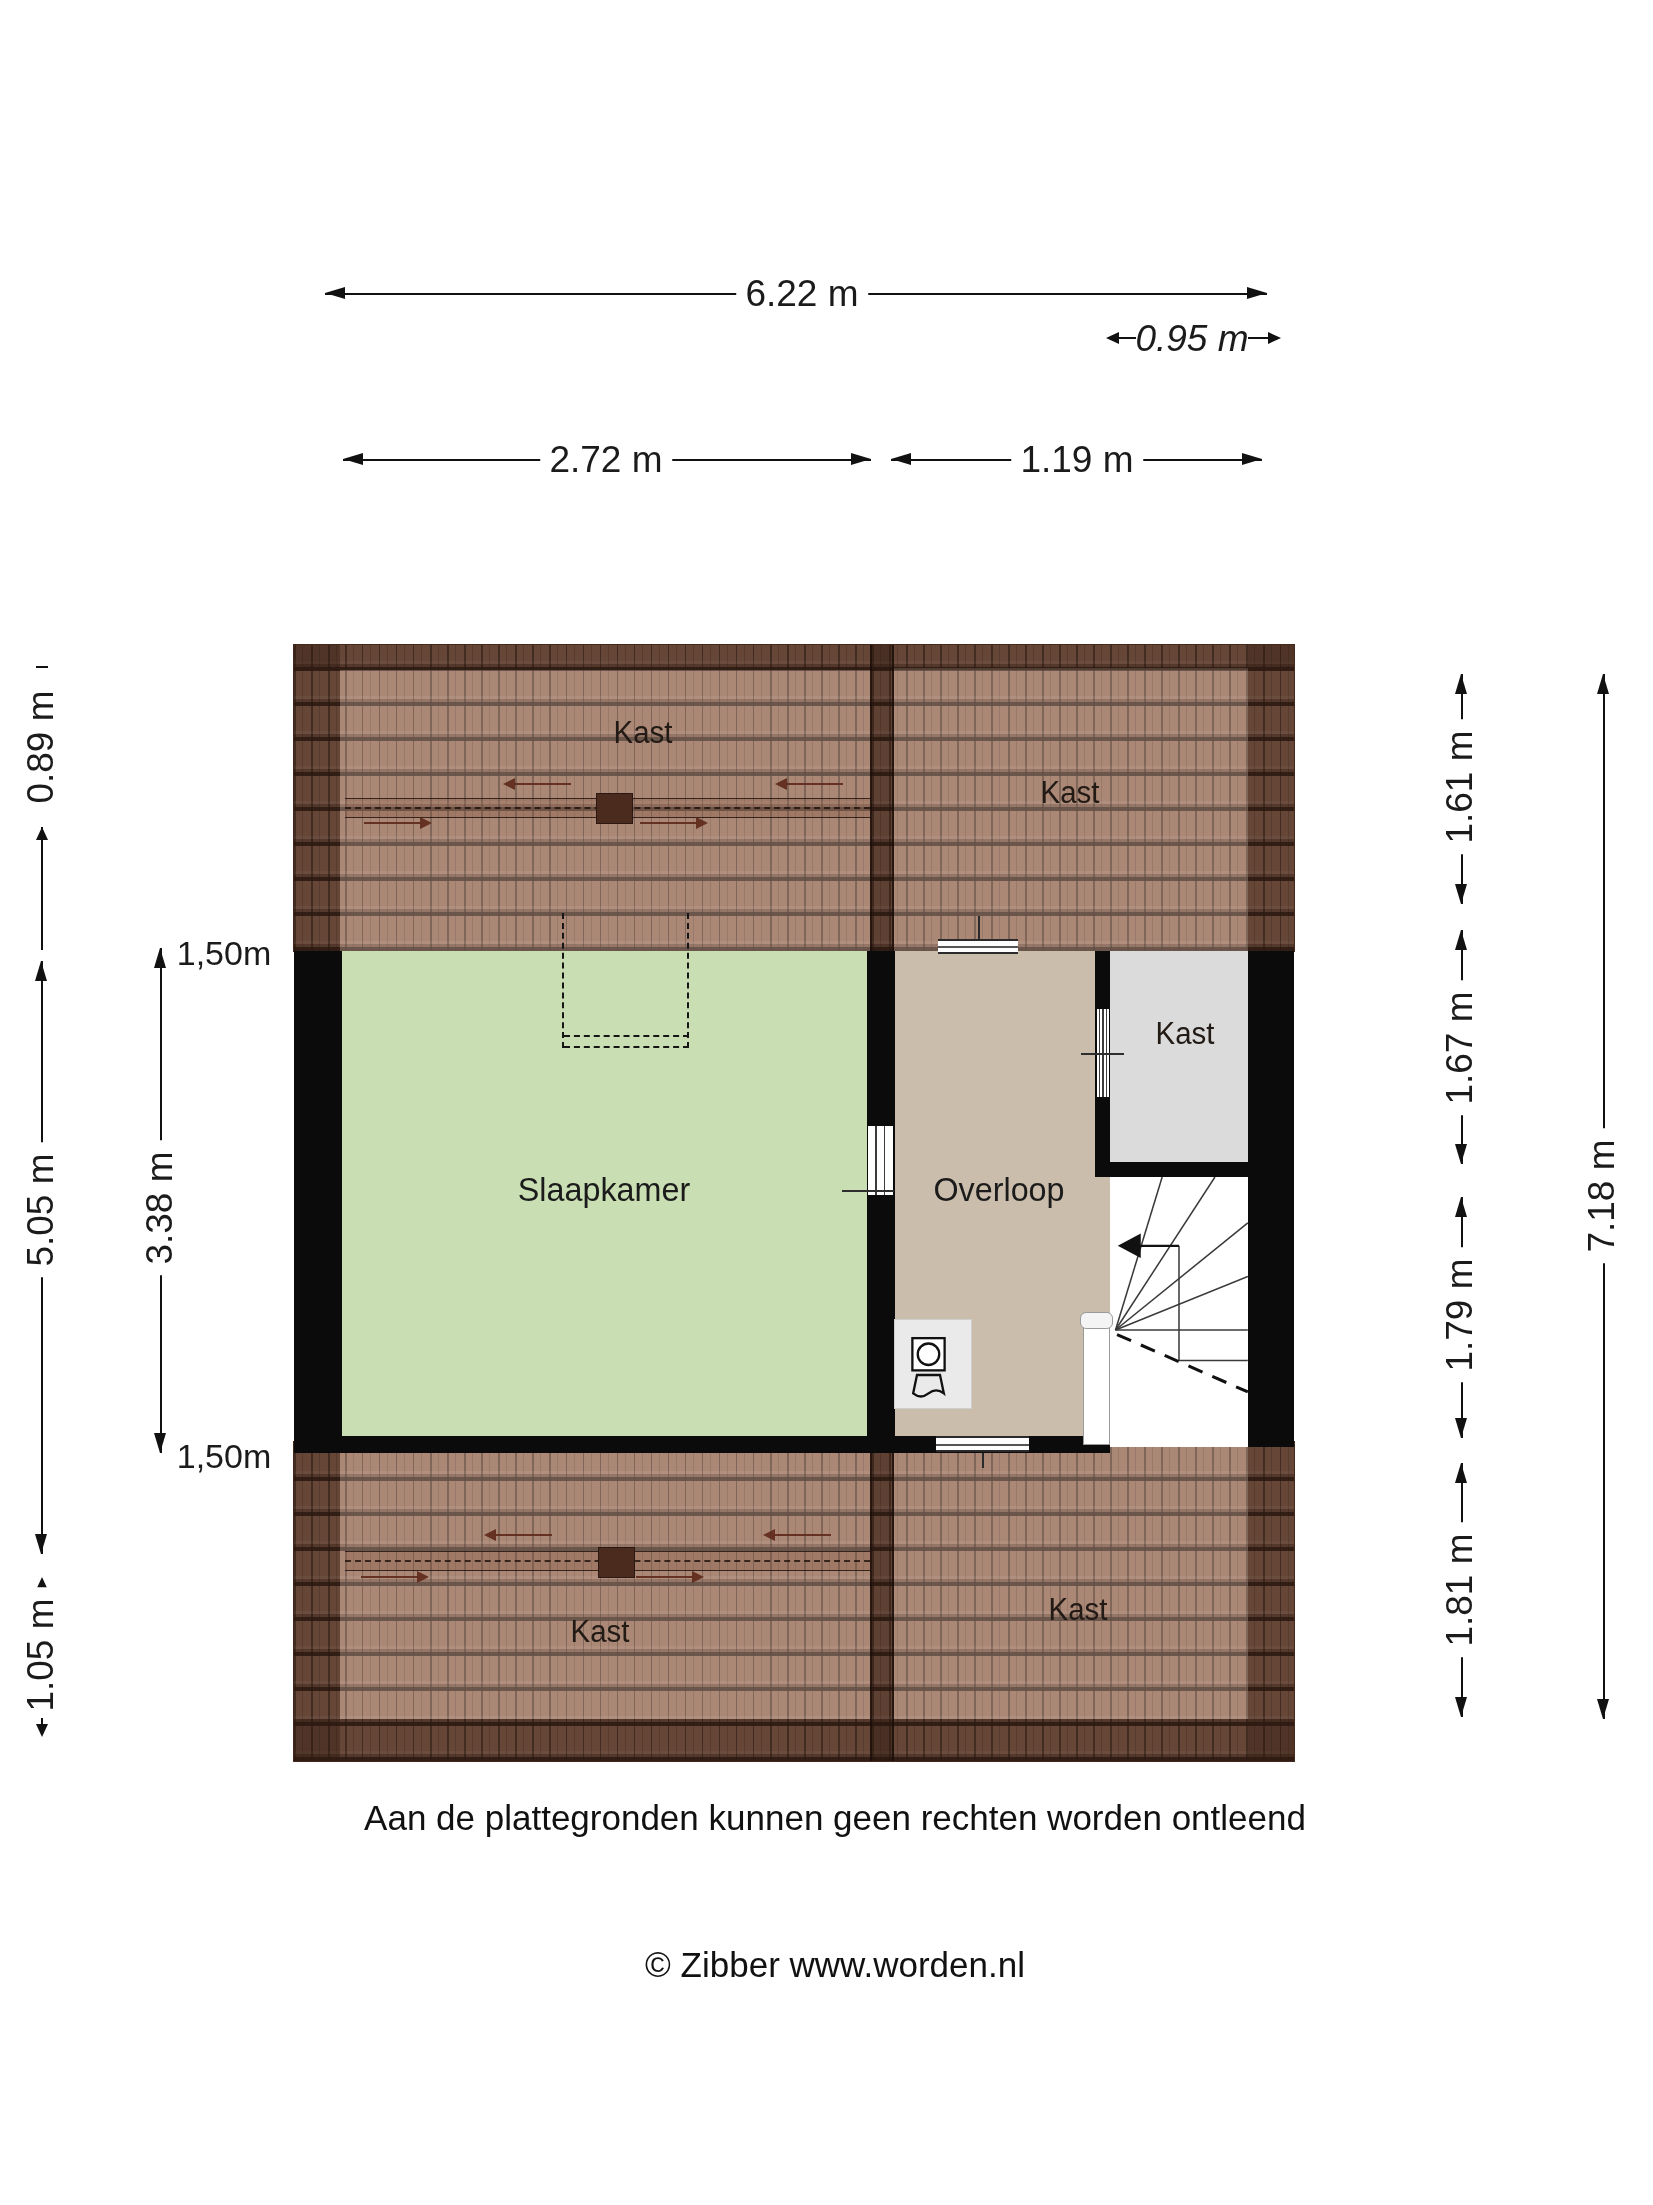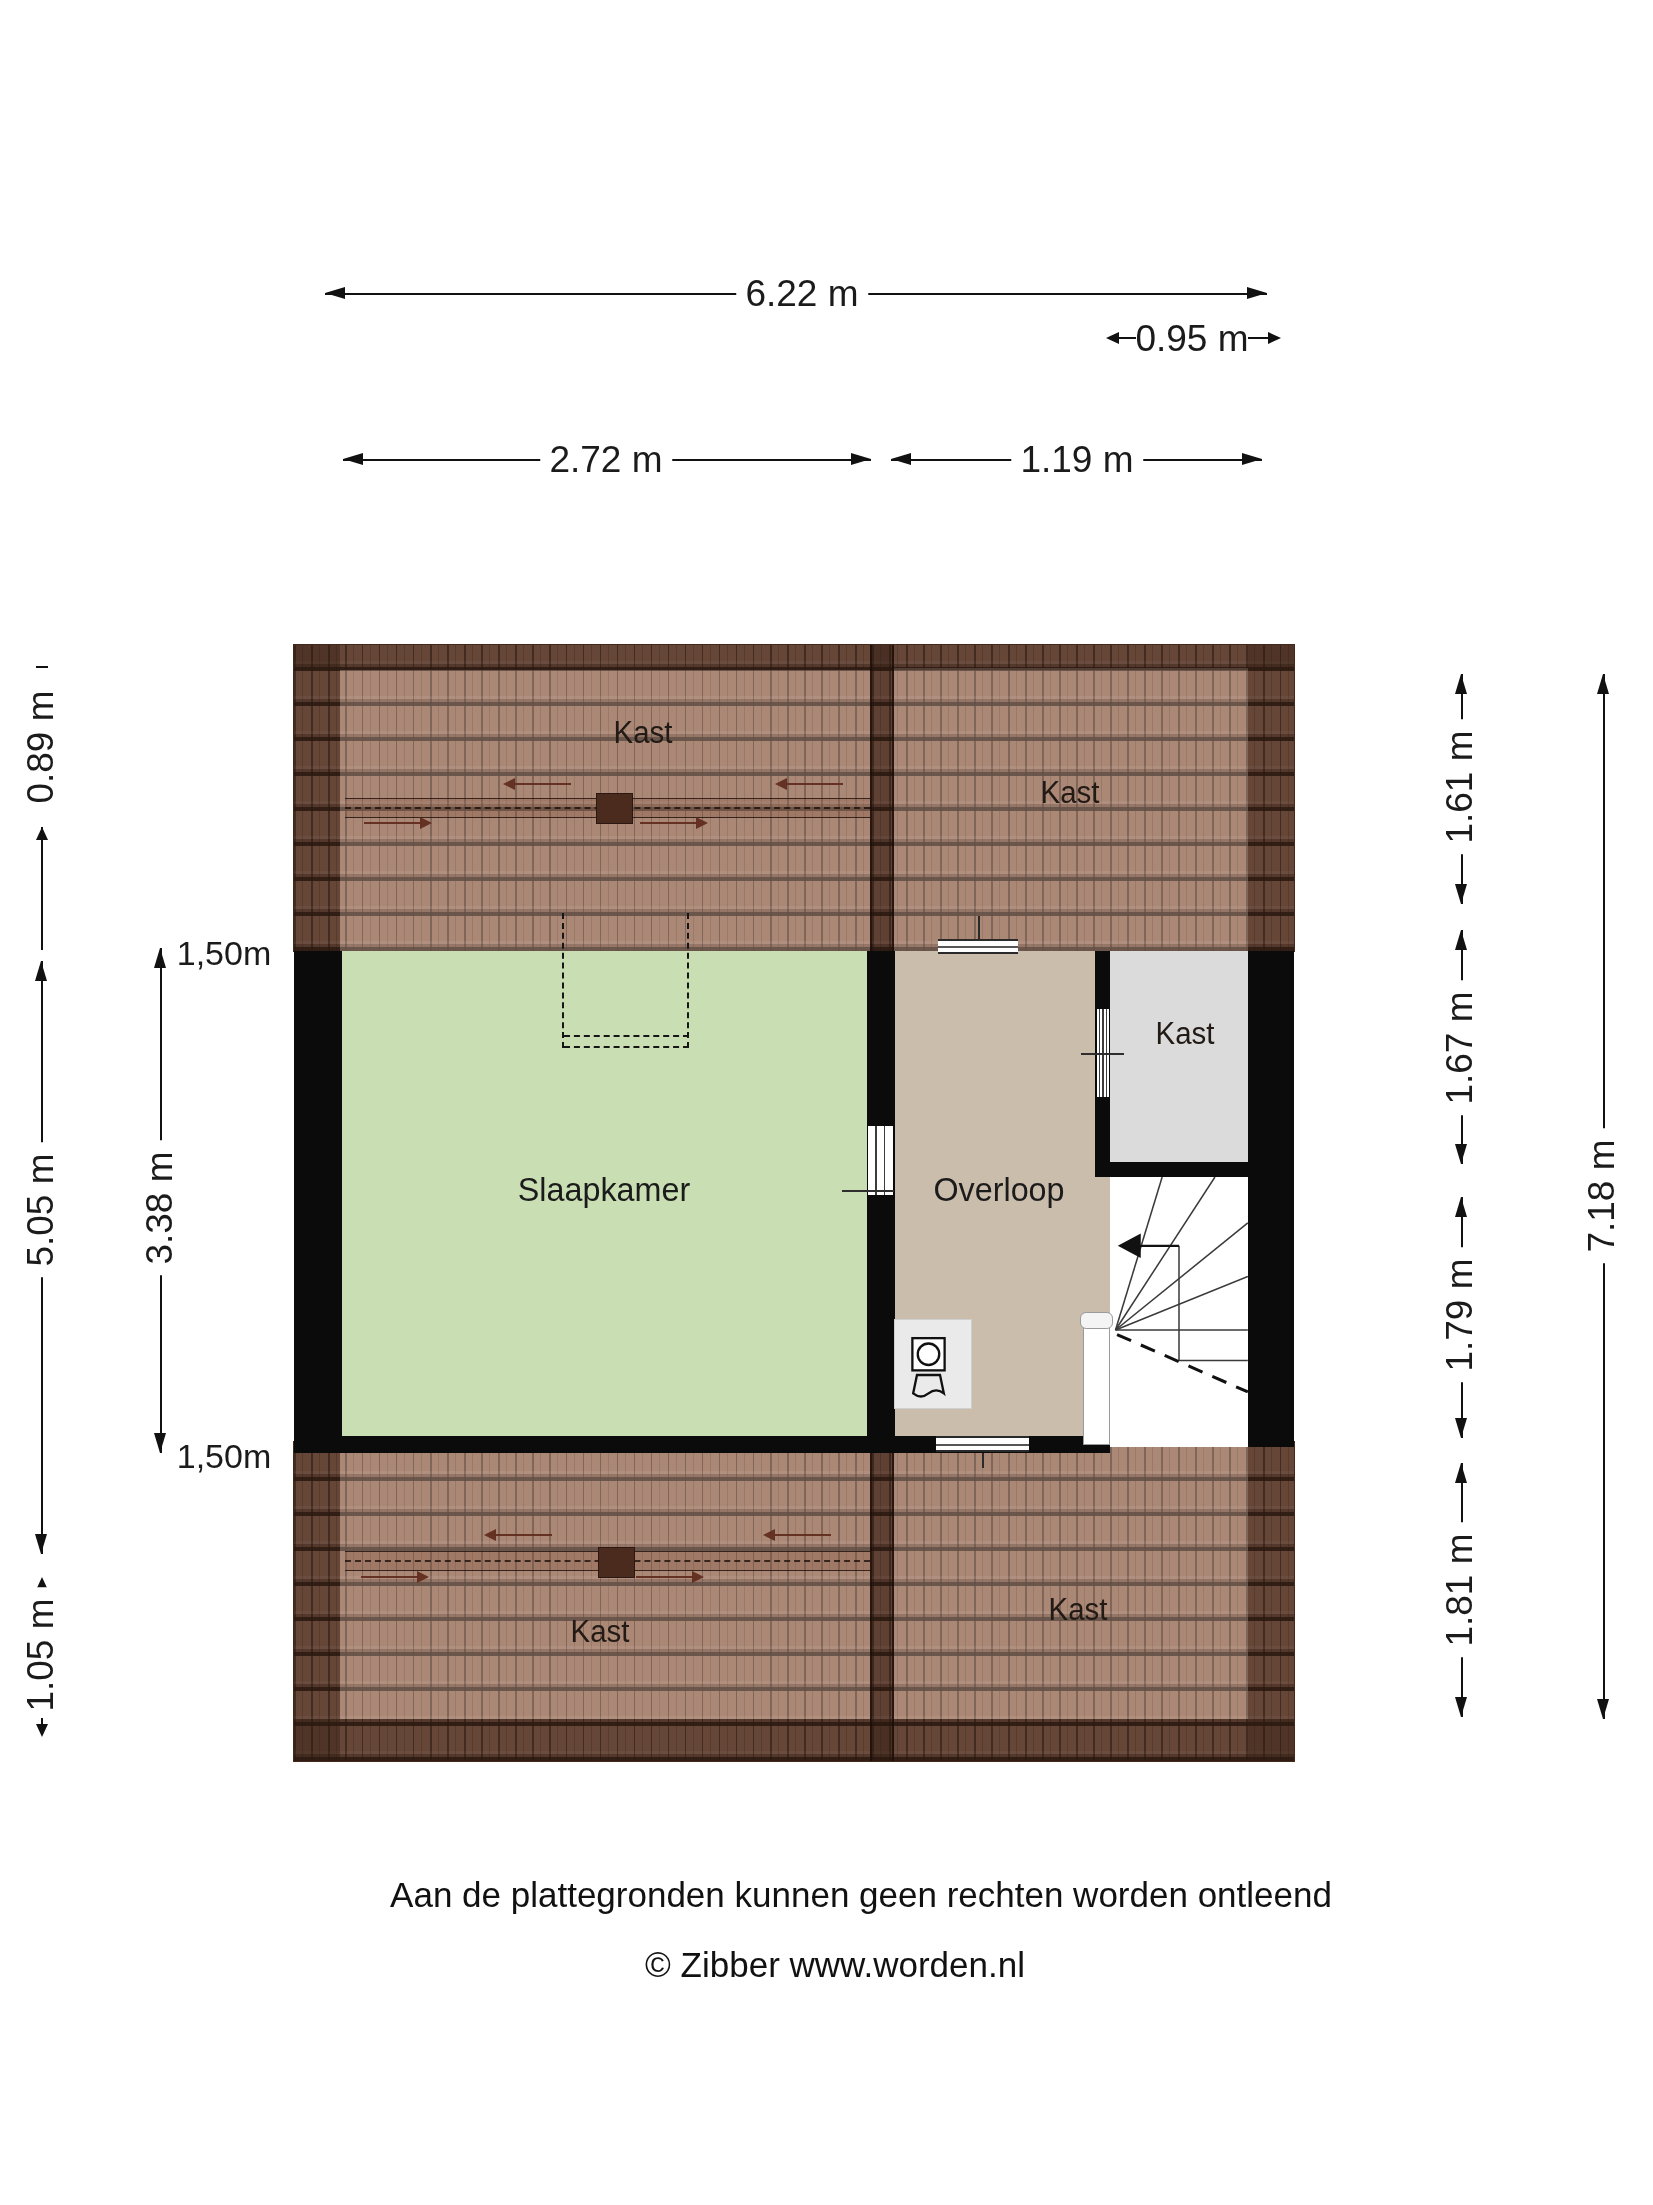--- a/index.html
+++ b/index.html
@@ -189,21 +189,21 @@
   <div class="roomlabel" style="left:999px;top:1189px;">Overloop</div>
   <div class="kastlabel" style="left:1185px;top:1034px;">Kast</div>
   <div class="kastlabel" style="left:600px;top:1632px;">Kast</div>
   <div class="kastlabel" style="left:1078px;top:1610px;">Kast</div>
 
   <div class="dim-h" style="left:325px;top:293px;width:942px;"></div>
   <div class="ah left" style="left:325px;top:287px;"></div>
   <div class="ah right" style="left:1247px;top:287px;"></div>
   <div class="dimlabel" style="left:802px;top:293px;">6.22 m</div>
 
-  <div class="dimlabel" style="left:1192px;top:338px;">0.95 m</div>
+  <div class="dimlabel" style="left:1192px;top:338px;font-style:italic;">0.95 m</div>
   <div class="dim-h" style="left:1116px;top:337px;width:20px;"></div>
   <div class="ah s-left" style="left:1106px;top:332px;"></div>
   <div class="dim-h" style="left:1248px;top:337px;width:20px;"></div>
   <div class="ah s-right" style="left:1268px;top:332px;"></div>
 
   <div class="dim-h" style="left:343px;top:459px;width:528px;"></div>
   <div class="ah left" style="left:343px;top:453px;"></div>
   <div class="ah right" style="left:851px;top:453px;"></div>
   <div class="dimlabel" style="left:606px;top:459px;">2.72 m</div>
 
@@ -253,17 +253,17 @@
   <div class="dim-v" style="left:1461px;top:1463px;height:254px;"></div>
   <div class="ah up" style="left:1455px;top:1463px;"></div>
   <div class="ah down" style="left:1455px;top:1697px;"></div>
   <div class="dimlabel rot" style="left:1459px;top:1590px;">1.81 m</div>
 
   <div class="dim-v" style="left:1603px;top:674px;height:1045px;"></div>
   <div class="ah up" style="left:1597px;top:674px;"></div>
   <div class="ah down" style="left:1597px;top:1699px;"></div>
   <div class="dimlabel rot" style="left:1601px;top:1196px;">7.18 m</div>
 
-  <div class="footer" style="left:835px;top:1895px;margin-left:26px;">Aan de plattegronden kunnen geen rechten worden ontleend</div>
+  <div class="footer" style="left:835px;top:1818px;">Aan de plattegronden kunnen geen rechten worden ontleend</div>
   <div class="footer" style="left:835px;top:1965px;">© Zibber www.worden.nl</div>
 
 </div>
 
 
 </body></html>

